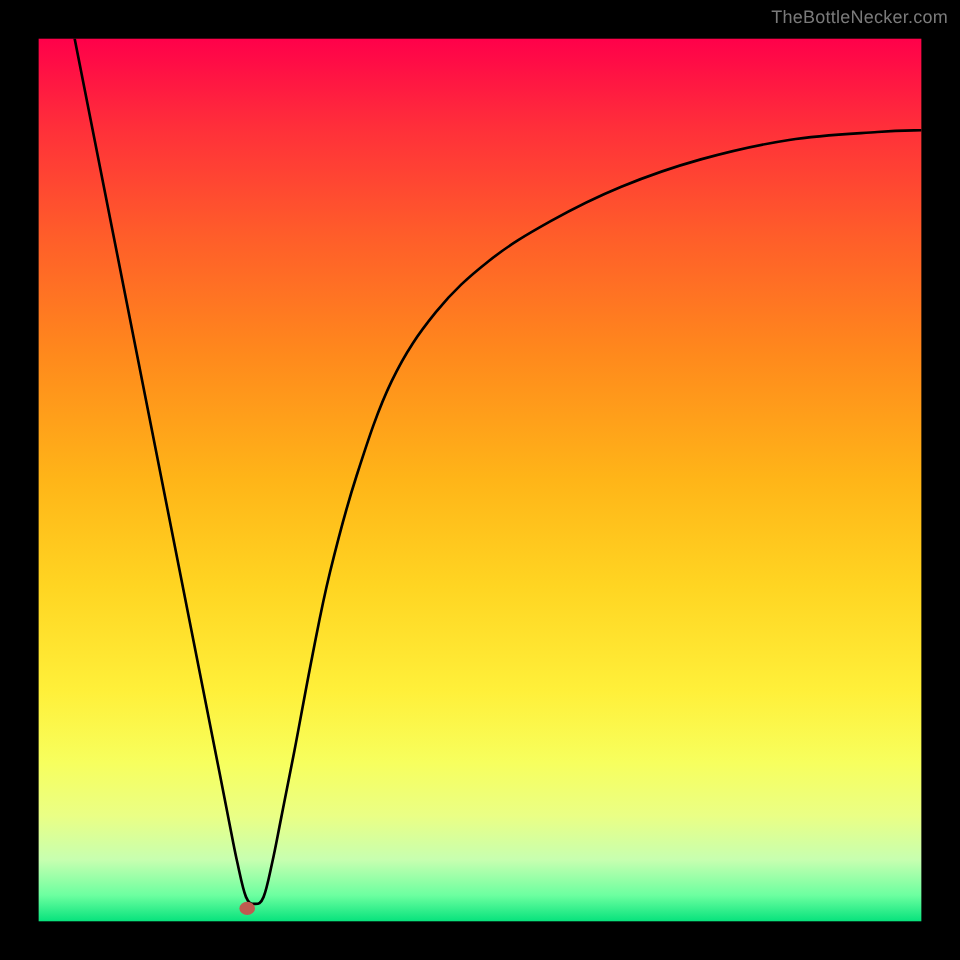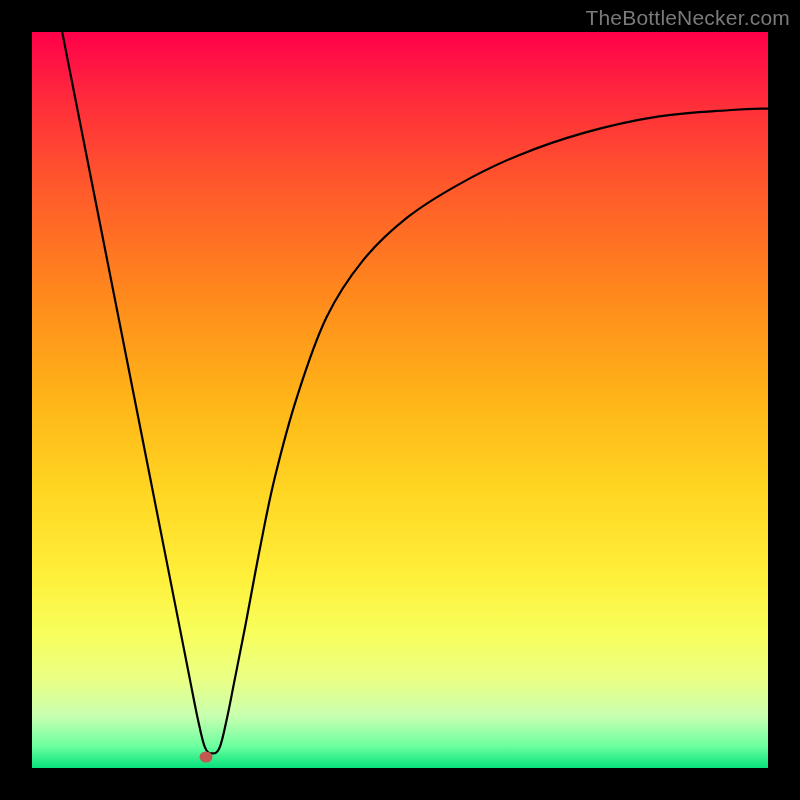--- a/index.html
+++ b/index.html
@@ -46,21 +46,21 @@
     height: 11px;
     background: #c05a50;
     border-radius: 50%;
     transform: translate(-50%, -50%);
   }
   .watermark {
     position: absolute;
     top: 6px;
     right: 10px;
     font-family: Arial, Helvetica, sans-serif;
-    font-size: 21px;
+    font-size: 15px;
     color: #7a7a7a;
     letter-spacing: 0.2px;
   }
 </style>
 </head>
 <body>
 
 <div class="frame">
   <div class="watermark">TheBottleNecker.com</div>
   <div class="plot-area">

